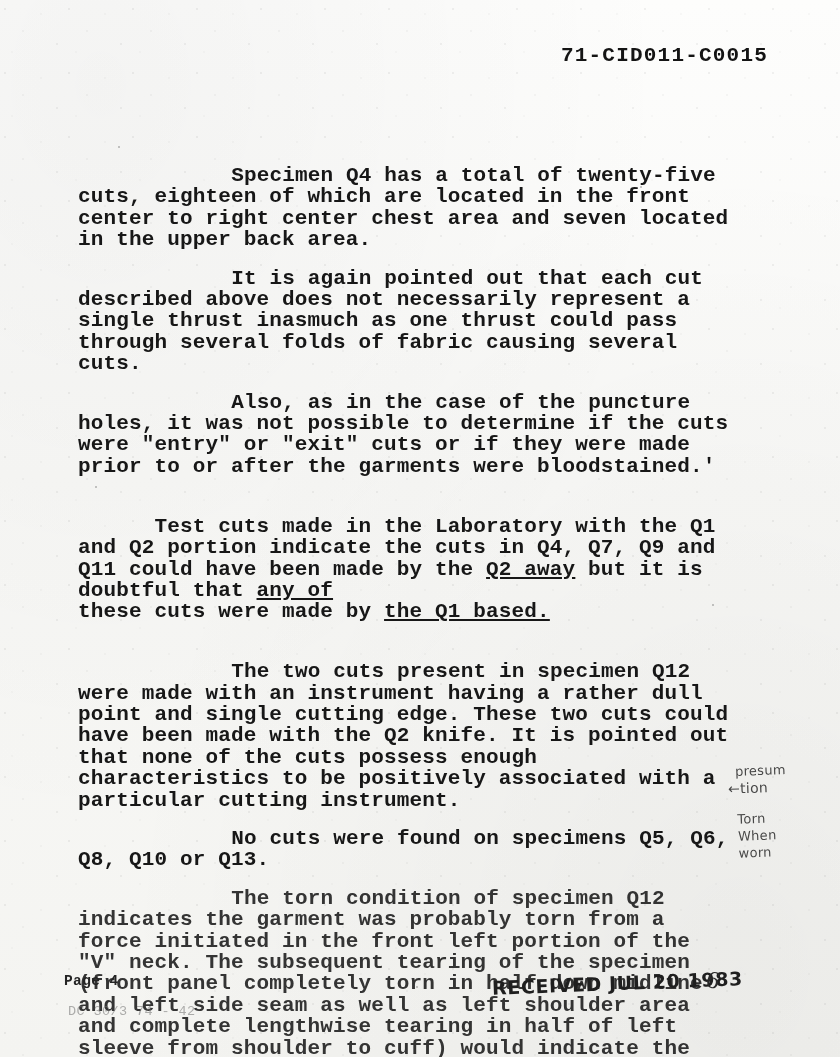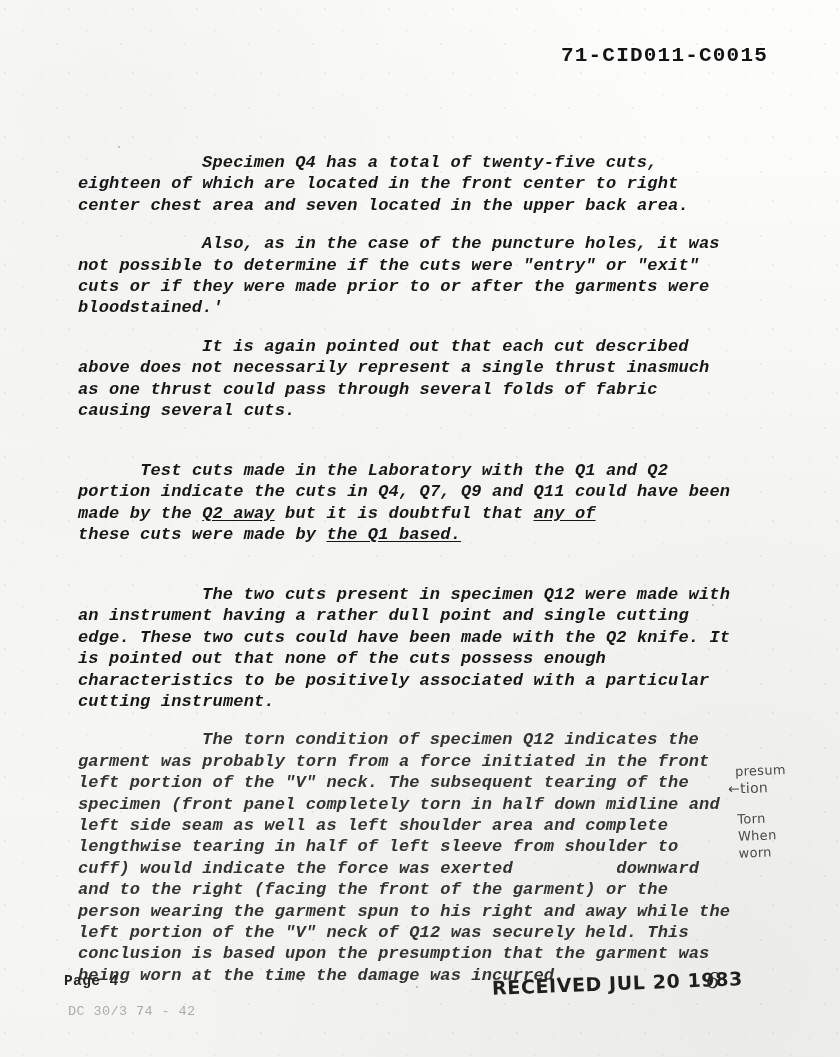--- a/index.html
+++ b/index.html
@@ -54,31 +54,30 @@
 
   #body-text {
     position: absolute;
     left: 78px;
     top: 148px;
     width: 660px;
   }
 
   .para {
     font-family: "Liberation Mono", monospace;
-    font-size: 17px;
+    font-size: 21px;
     line-height: 21.4px;
     letter-spacing: 0.15px;
     color: #1c1c1c;
-    margin: 4px 0 17px 0;
+    margin: 17px 0 17px 0;
     white-space: pre-wrap;
     text-indent: 0;
     font-weight: 600;
     -webkit-font-smoothing: none;
     filter: contrast(1.05);
-    font-style: italic;
   }
   .para.indent {
     text-indent: 7.3em;
   }
   .para.faint {
     color: #2a2a2a;
     opacity: 0.93;
   }
 
   
@@ -163,29 +162,30 @@
 </head>
 <body>
 
 <div id="page">
 
   <div class="doc-number">71-CID011-C0015</div>
 
   <div id="body-text">
 
     <p class="para indent">Specimen Q4 has a total of twenty-five cuts, eighteen of which are located in the front center to right center chest area and seven located in the upper back area.</p>
+    <p class="para indent">It is again pointed out that each cut described above does not necessarily represent a single thrust inasmuch as one thrust could pass through several folds of fabric causing several cuts.</p>
     <p class="para indent">Also, as in the case of the puncture holes, it was not possible to determine if the cuts were "entry" or "exit" cuts or if they were made prior to or after the garments were bloodstained.'</p>
-    <p class="para indent">It is again pointed out that each cut described above does not necessarily represent a single thrust inasmuch as one thrust could pass through several folds of fabric causing several cuts.</p>
 
     <p class="para indent para-underlined">
       <span>Test cuts made in the Laboratory with the Q1 and Q2 portion indicate the cuts in Q4, Q7, Q9 and Q11 could have been made by the </span><span class="u">Q2 away</span><span> but it is doubtful that </span><span class="u">any of</span><span>
 these cuts were made by </span><span class="u">the Q1 based.</span>
     </p>
 
     <p class="para indent">The two cuts present in specimen Q12 were made with an instrument having a rather dull point and single cutting edge. These two cuts could have been made with the Q2 knife. It is pointed out that none of the cuts possess enough characteristics to be positively associated with a particular cutting instrument.</p>
+    <p class="para indent">No cuts were found on specimens Q5, Q6, Q8, Q10 or Q13.</p>
     <p class="para indent faint">The torn condition of specimen Q12 indicates the garment was probably torn from a force initiated in the front left portion of the "V" neck. The subsequent tearing of the specimen (front panel completely torn in half down midline and left side seam as well as left shoulder area and complete lengthwise tearing in half of left sleeve from shoulder to cuff) would indicate the force was exerted          downward and to the right (facing the front of the garment) or the person wearing the garment spun to his right and away while the left portion of the "V" neck of Q12 was securely held. This conclusion is based upon the presumption that the garment was being worn at the time the damage was incurred.</p>
 
   </div>
 
   <div class="margin-note" id="note-presumption">presum</div>
   <div class="margin-note" id="note-arrow">←tion</div>
   <div class="margin-note" id="note-torn" style="white-space: pre-line;">Torn
 When
 worn</div>
 

